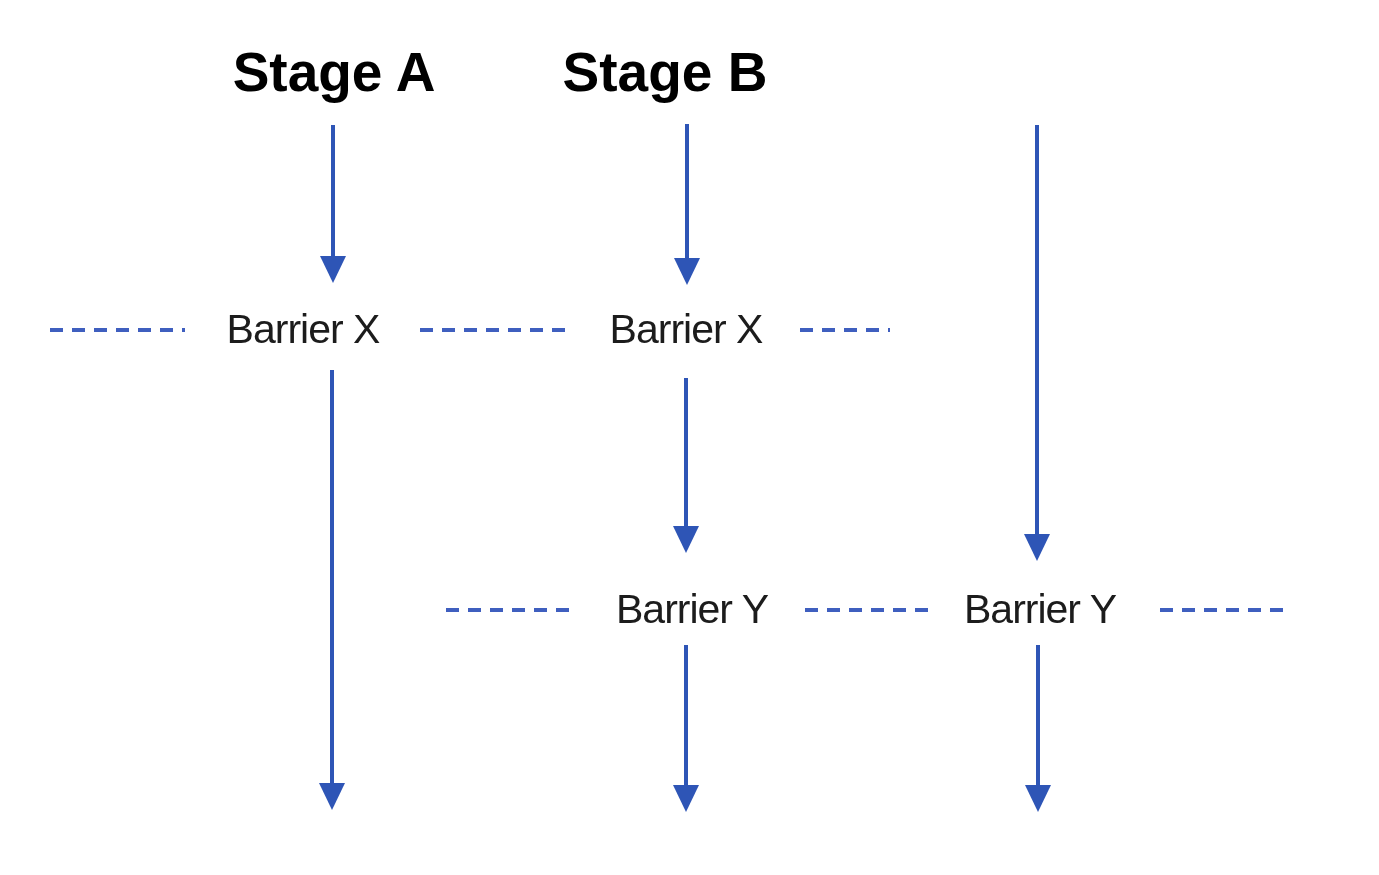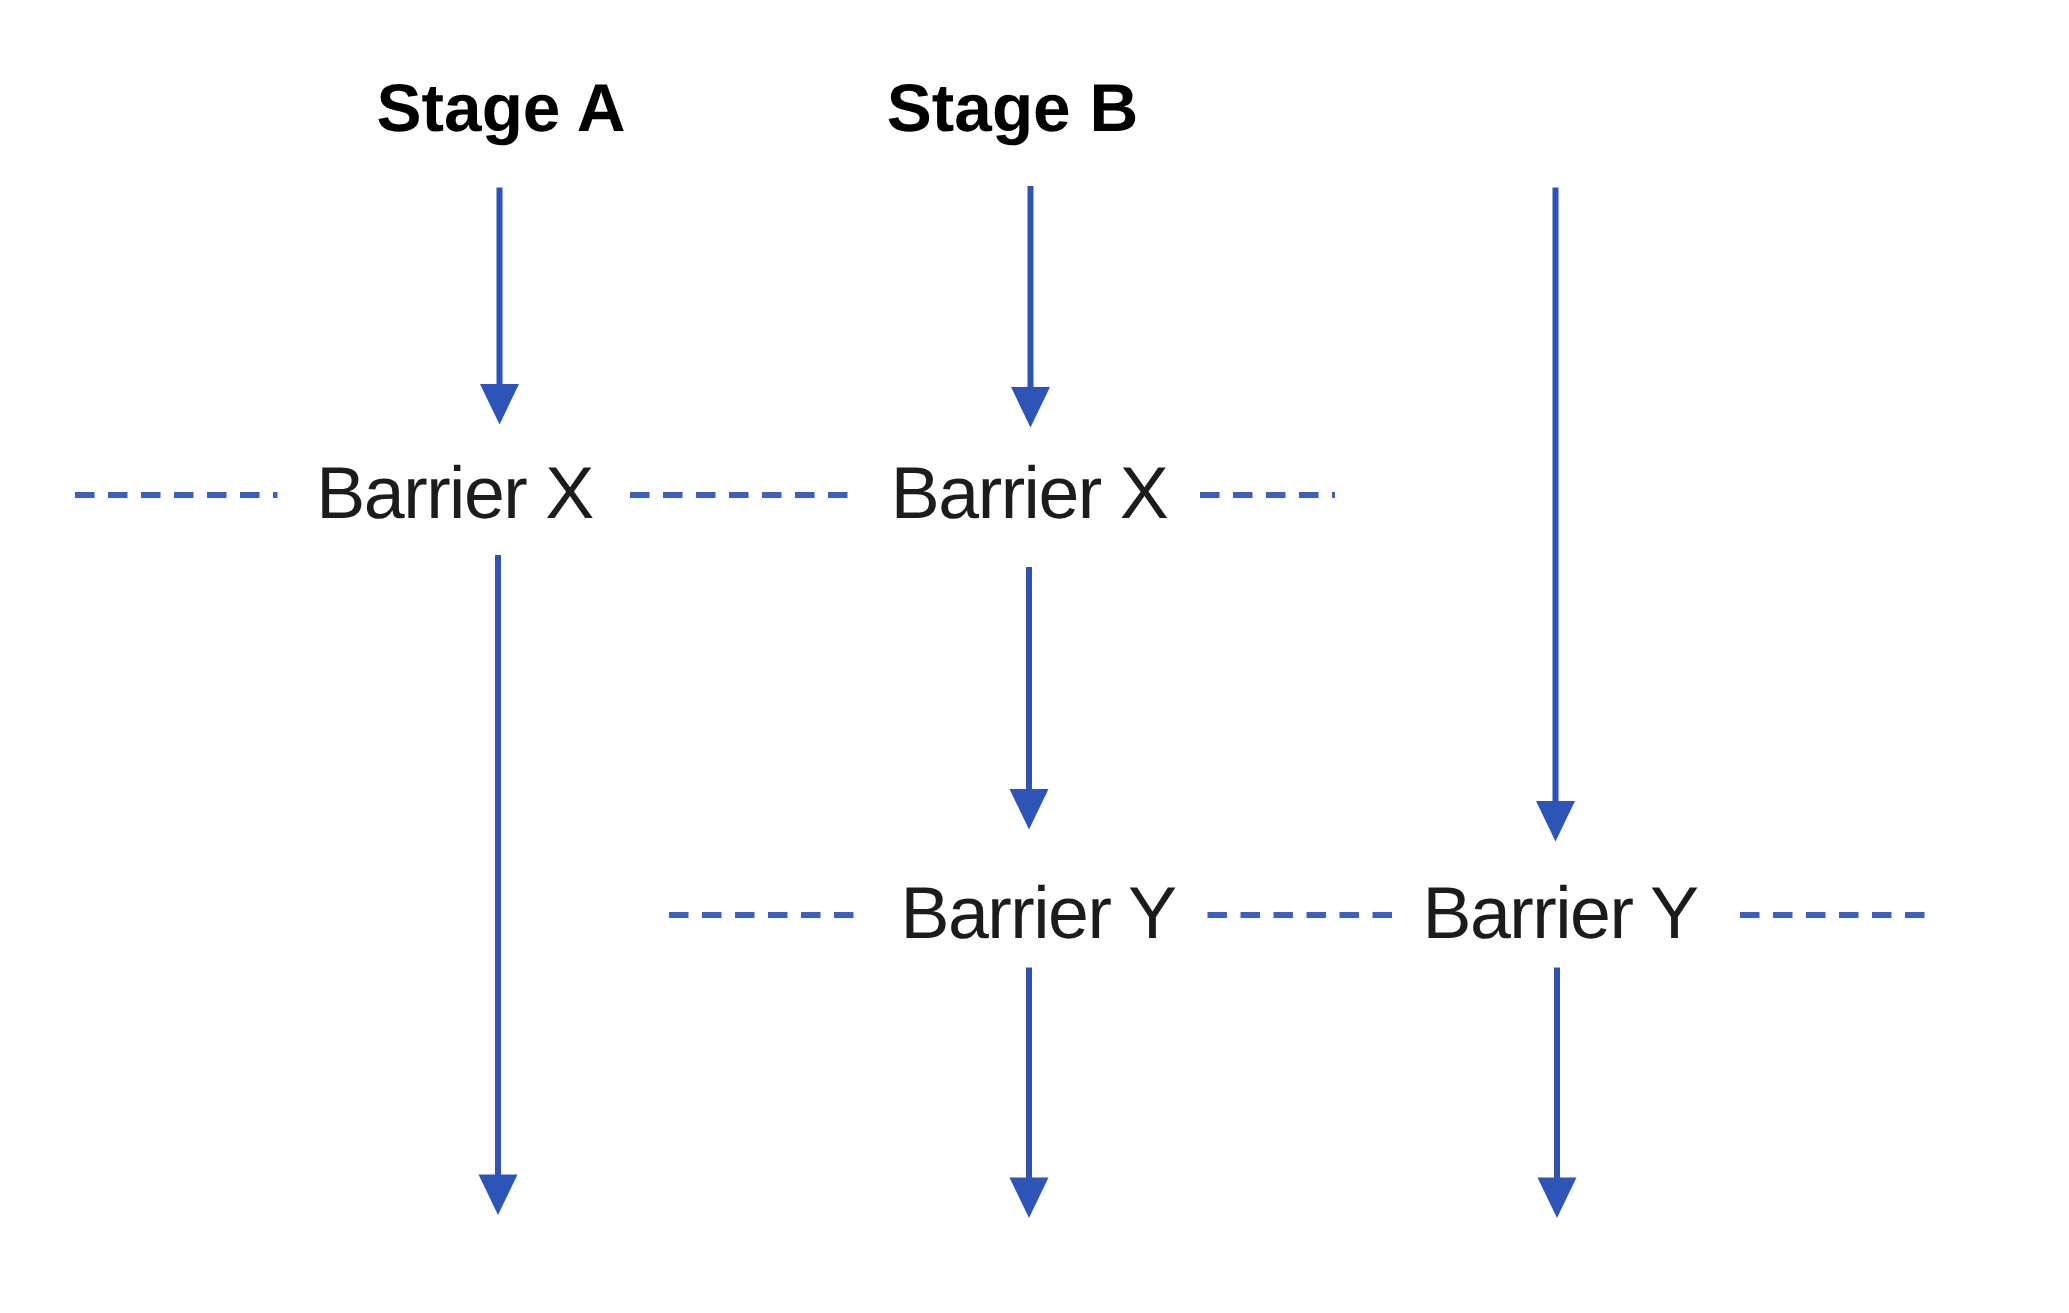--- a/index.html
+++ b/index.html
@@ -16,30 +16,30 @@
   .canvas {
     position: relative;
     width: 1379px;
     height: 875px;
     background: var(--background);
     overflow: hidden;
   }
   .stage-label {
     position: absolute;
     transform: translate(-50%, -50%);
-    font-size: 45px;
+    font-size: 55px;
     font-weight: 700;
     color: #000000;
     white-space: nowrap;
     letter-spacing: 0px;
   }
   .barrier-label {
     position: absolute;
     transform: translate(-50%, -50%);
-    font-size: 49px;
+    font-size: 41px;
     font-weight: 400;
     color: var(--label-text);
     white-space: nowrap;
     letter-spacing: -1px;
   }
   svg.flow-layer {
     position: absolute;
     left: 0;
     top: 0;
     width: 1379px;
@@ -60,21 +60,21 @@
     stroke-dasharray: 13 9;
     fill: none;
   }
 </style>
 </head>
 <body>
 
 <div class="canvas">
 
   <div class="stage-label" style="left:334px; top:72px;">Stage A</div>
-  <div class="stage-label" style="left:665px; top:72px;margin-left:10px;">Stage B</div>
+  <div class="stage-label" style="left:665px; top:72px;">Stage B</div>
 
   <svg class="flow-layer" viewBox="0 0 1379 875" xmlns="http://www.w3.org/2000/svg">
 
     <line class="arrow-line" x1="333" y1="125" x2="333" y2="259"></line>
     <polygon class="arrow-head" points="320,256 346,256 333,283"></polygon>
 
     <line class="arrow-line" x1="332" y1="370" x2="332" y2="786"></line>
     <polygon class="arrow-head" points="319,783 345,783 332,810"></polygon>
 
     <line class="arrow-line" x1="687" y1="124" x2="687" y2="261"></line>

